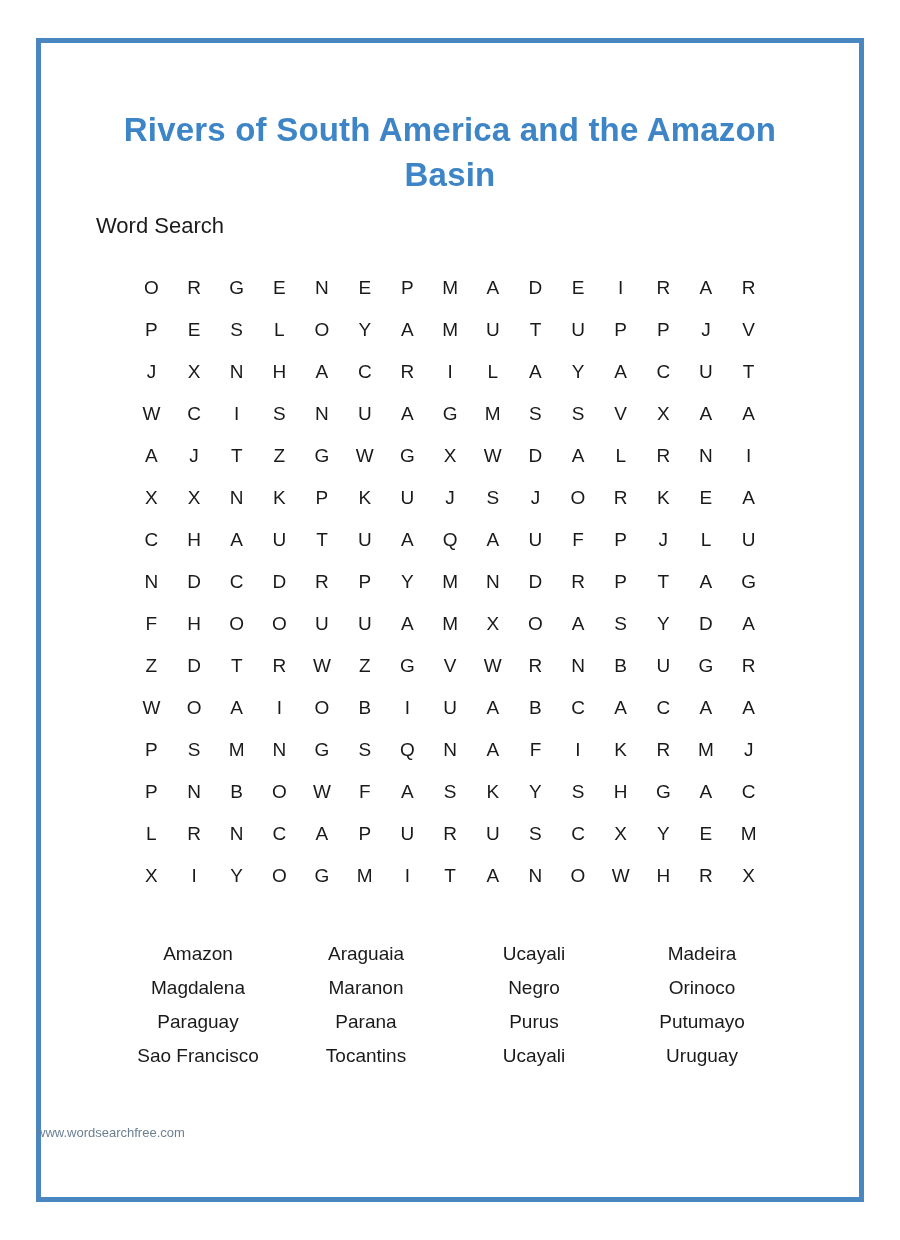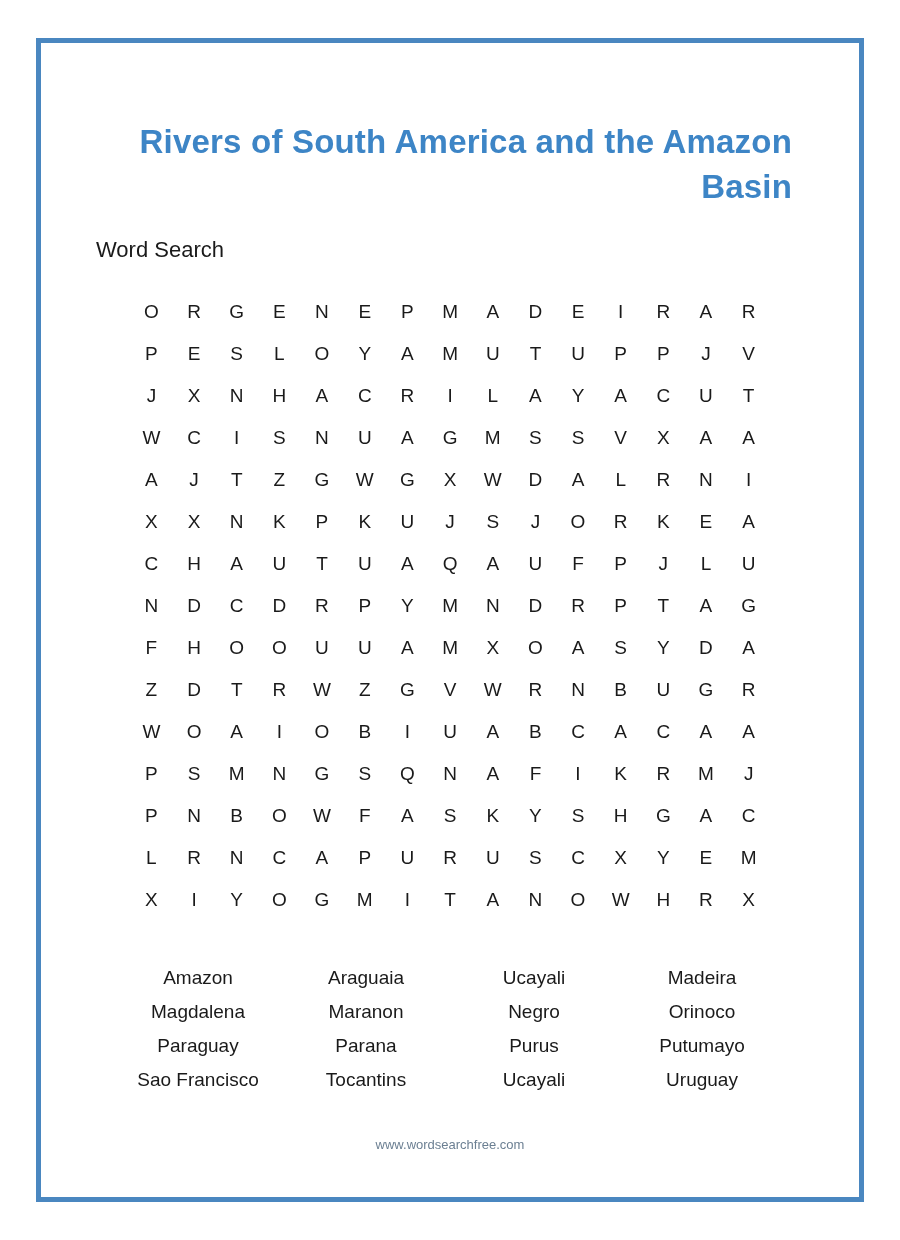--- a/index.html
+++ b/index.html
@@ -29,23 +29,23 @@
     box-sizing: border-box;
   }
   .content {
     position: relative;
     z-index: 2;
     padding: 0 60px;
     box-sizing: border-box;
     height: 100%;
   }
   .title {
-    margin: 12px;
+    margin: 0;
     padding-top: 70px;
-    text-align: right;
+    text-align: center;
     color: #3d85c6;
     font-size: 33px;
     font-weight: bold;
     line-height: 1.35;
     letter-spacing: 0.2px;
   }
   .subtitle {
     margin: 0;
     padding-top: 16px;
     color: #1a1a1a;
@@ -78,21 +78,21 @@
   .word {
     text-align: center;
     font-size: 19px;
     color: #1a1a1a;
   }
   .footer {
     position: absolute;
     left: 0;
     right: 0;
     bottom: 62px;
-    text-align: center;
+    text-align: left;
     font-size: 13px;
     color: #6b7f92;
   }
 </style>
 </head>
 <body>
 
 <div class="page">
   <div class="frame"></div>
   <div class="content">

